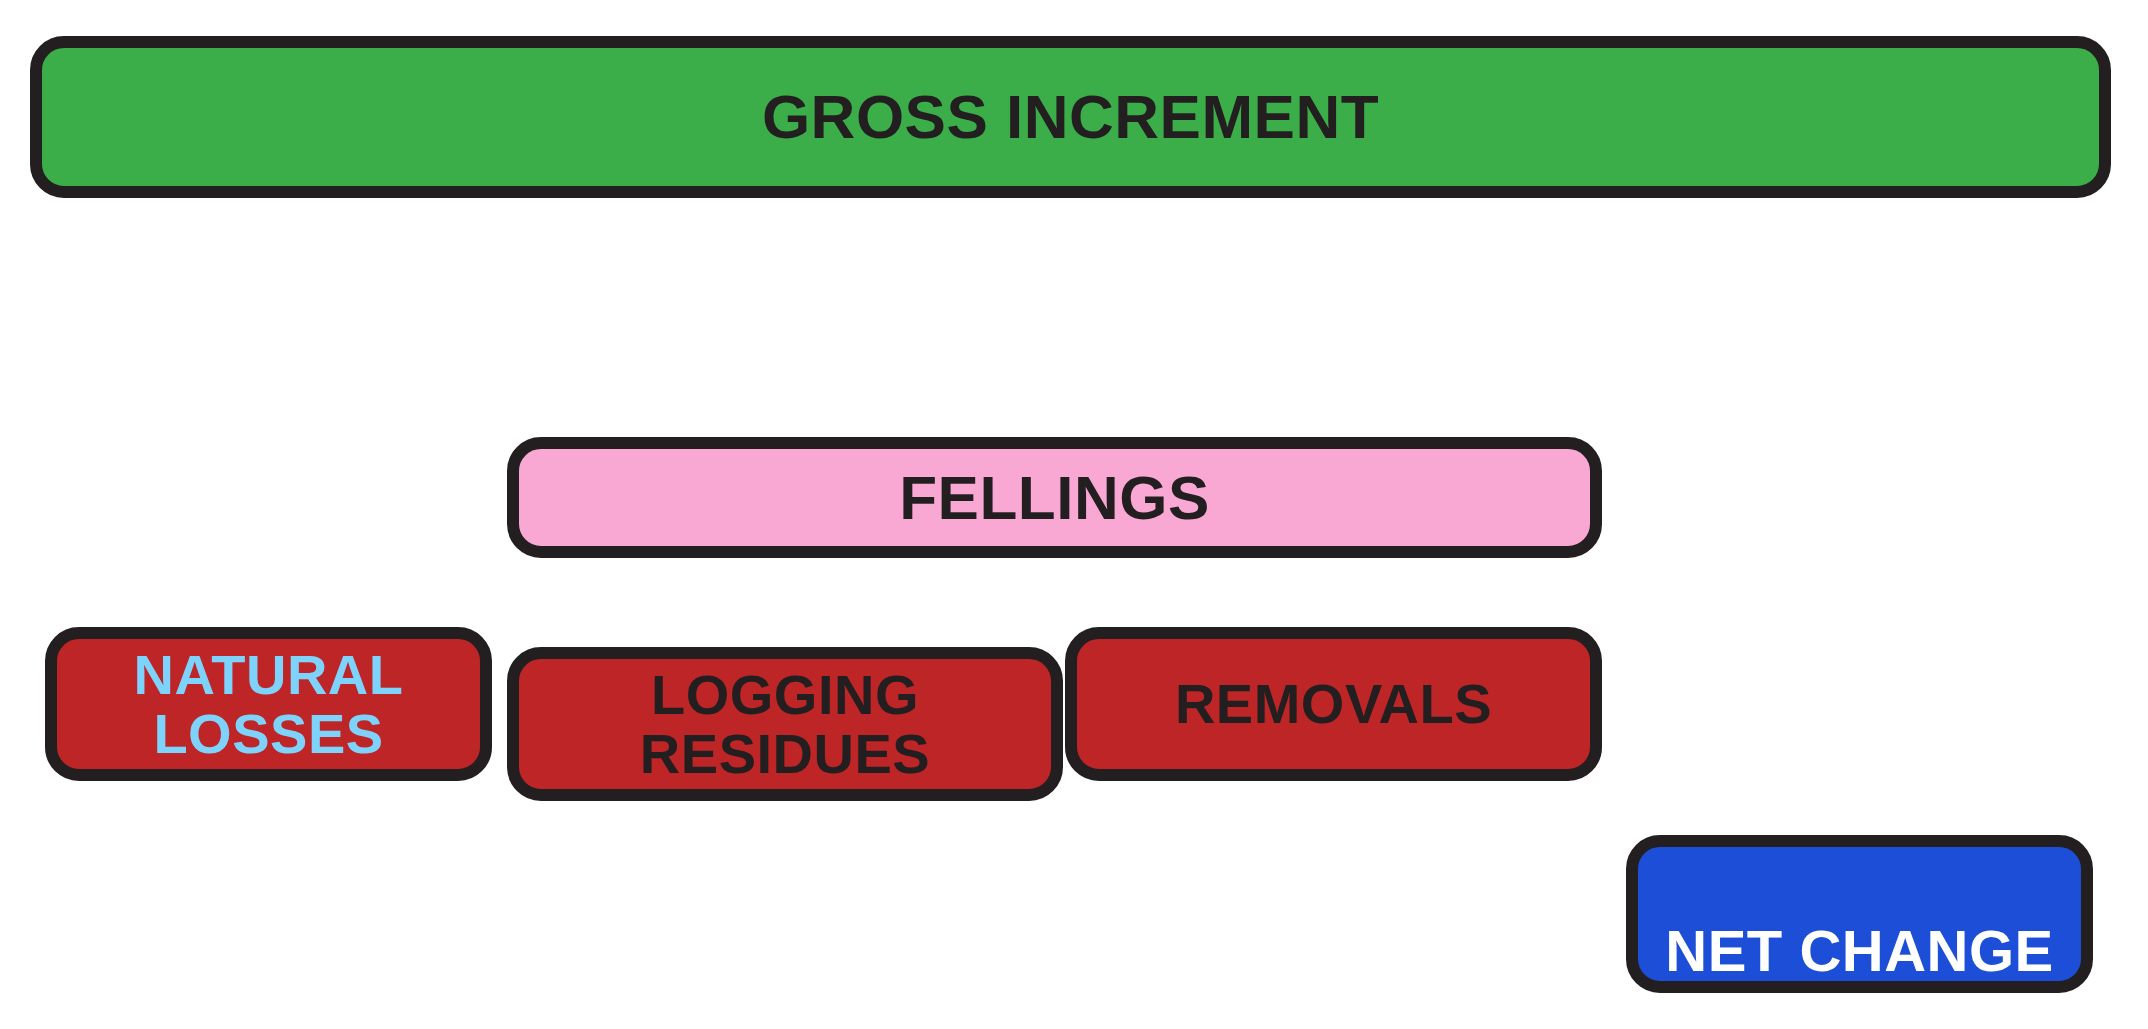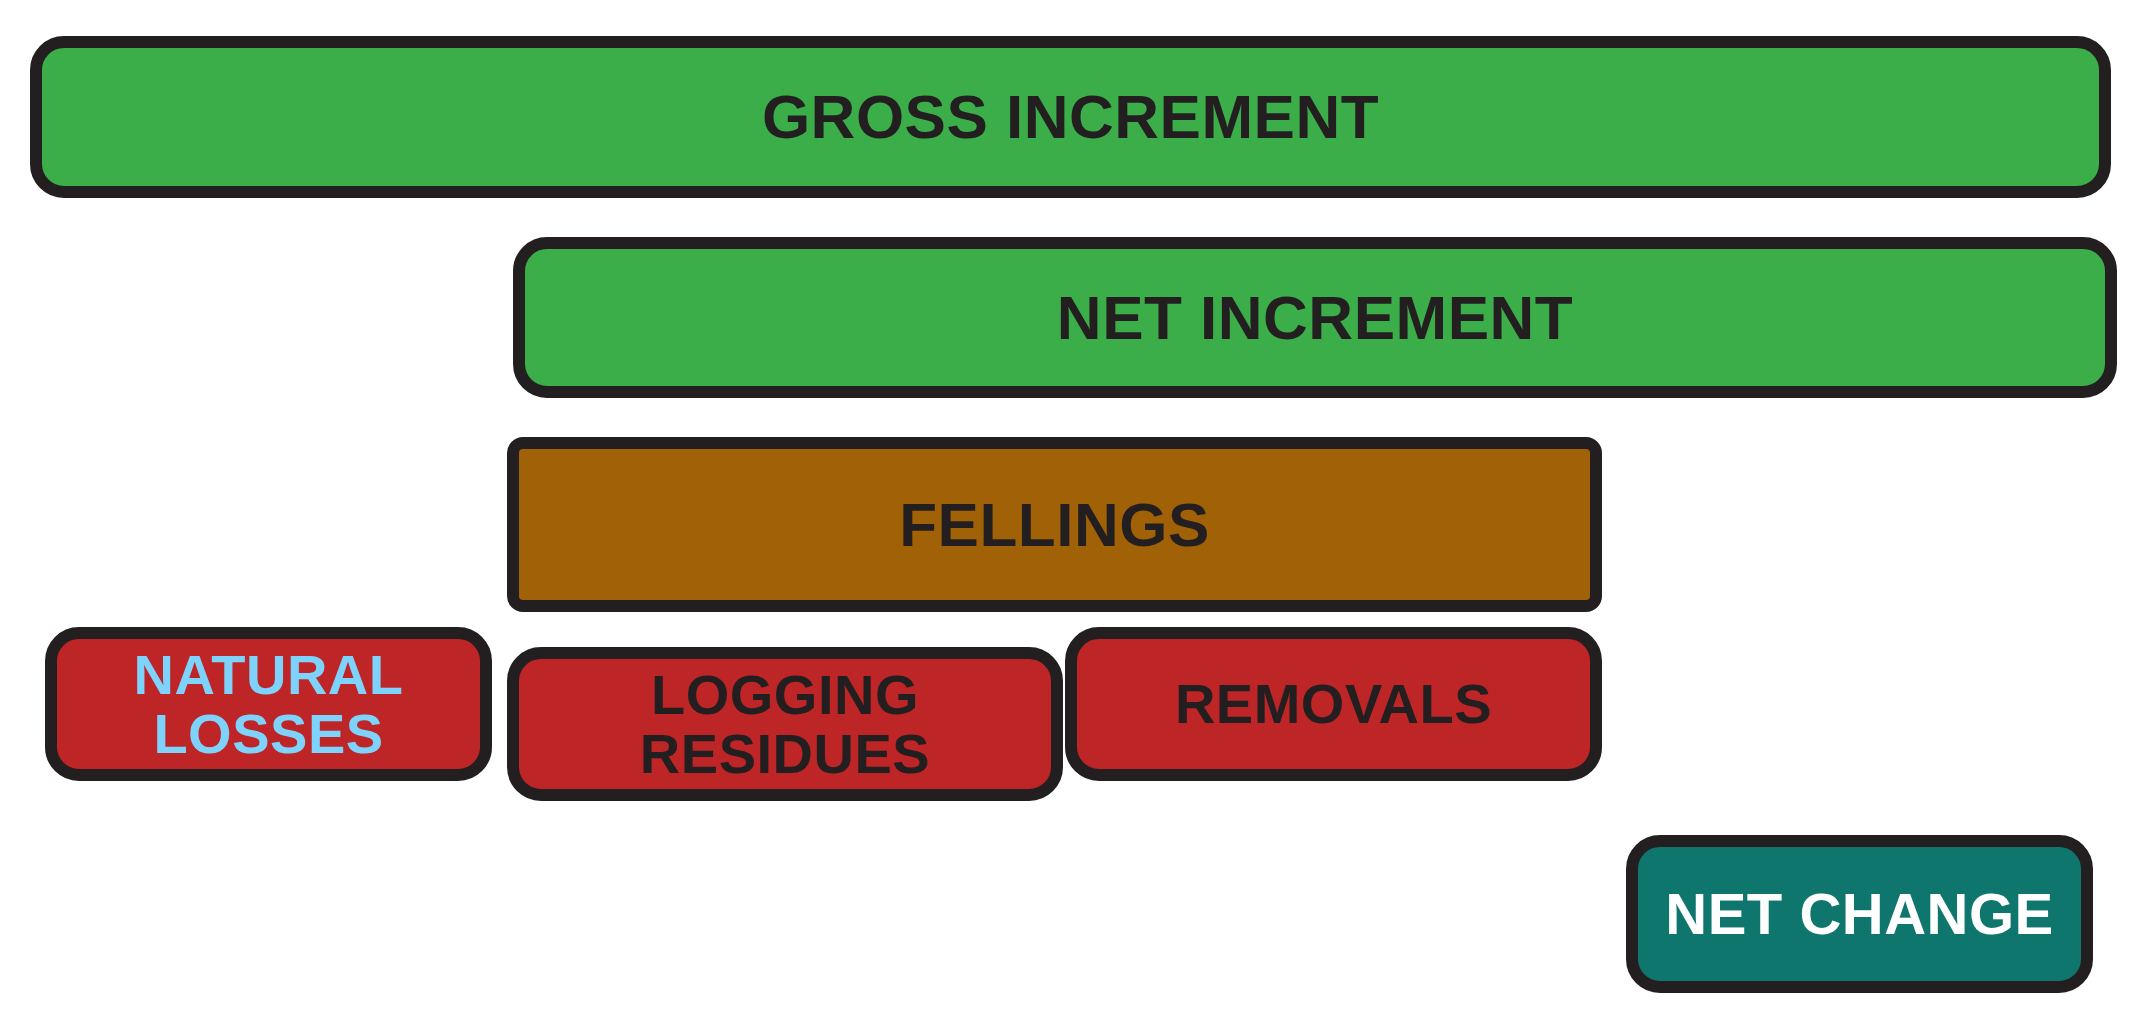--- a/index.html
+++ b/index.html
@@ -59,23 +59,22 @@
   }
   .n-net-increment .label {
     color: #231f20;
     font-size: 62px;
   }
   
   .n-fellings {
     left: 507px;
     top: 437px;
     width: 1095px;
-    height: 175px;
-    background: #a16207;
-    border-radius: 16px;
+    height: 121px;
+    background: #f9a8d4;
   }
   .n-fellings .label {
     color: #231f20;
     font-size: 62px;
   }
   
   .n-natural-losses {
     left: 45px;
     top: 627px;
     width: 447px;
@@ -108,40 +107,38 @@
   .n-removals .label {
     color: #231f20;
     font-size: 56px;
   }
   
   .n-net-change {
     left: 1626px;
     top: 835px;
     width: 467px;
     height: 158px;
-    background: #0f766e;
+    background: #1d4ed8;
     border-color: #231f20;
+    align-items: flex-end;
   }
   .n-net-change .label {
     color: #ffffff;
     font-size: 58px;
   }
 </style>
 </head>
 <body>
 
 <div id="stage">
 
   <div class="node n-gross">
     <span class="label">GROSS INCREMENT</span>
   </div>
 
-  <div class="node n-net-increment">
-    <span class="label">NET INCREMENT</span>
-  </div>
 
   <div class="node n-fellings">
     <span class="label">FELLINGS</span>
   </div>
 
   <div class="node n-natural-losses">
     <span class="label">NATURAL
 LOSSES</span>
   </div>
 

